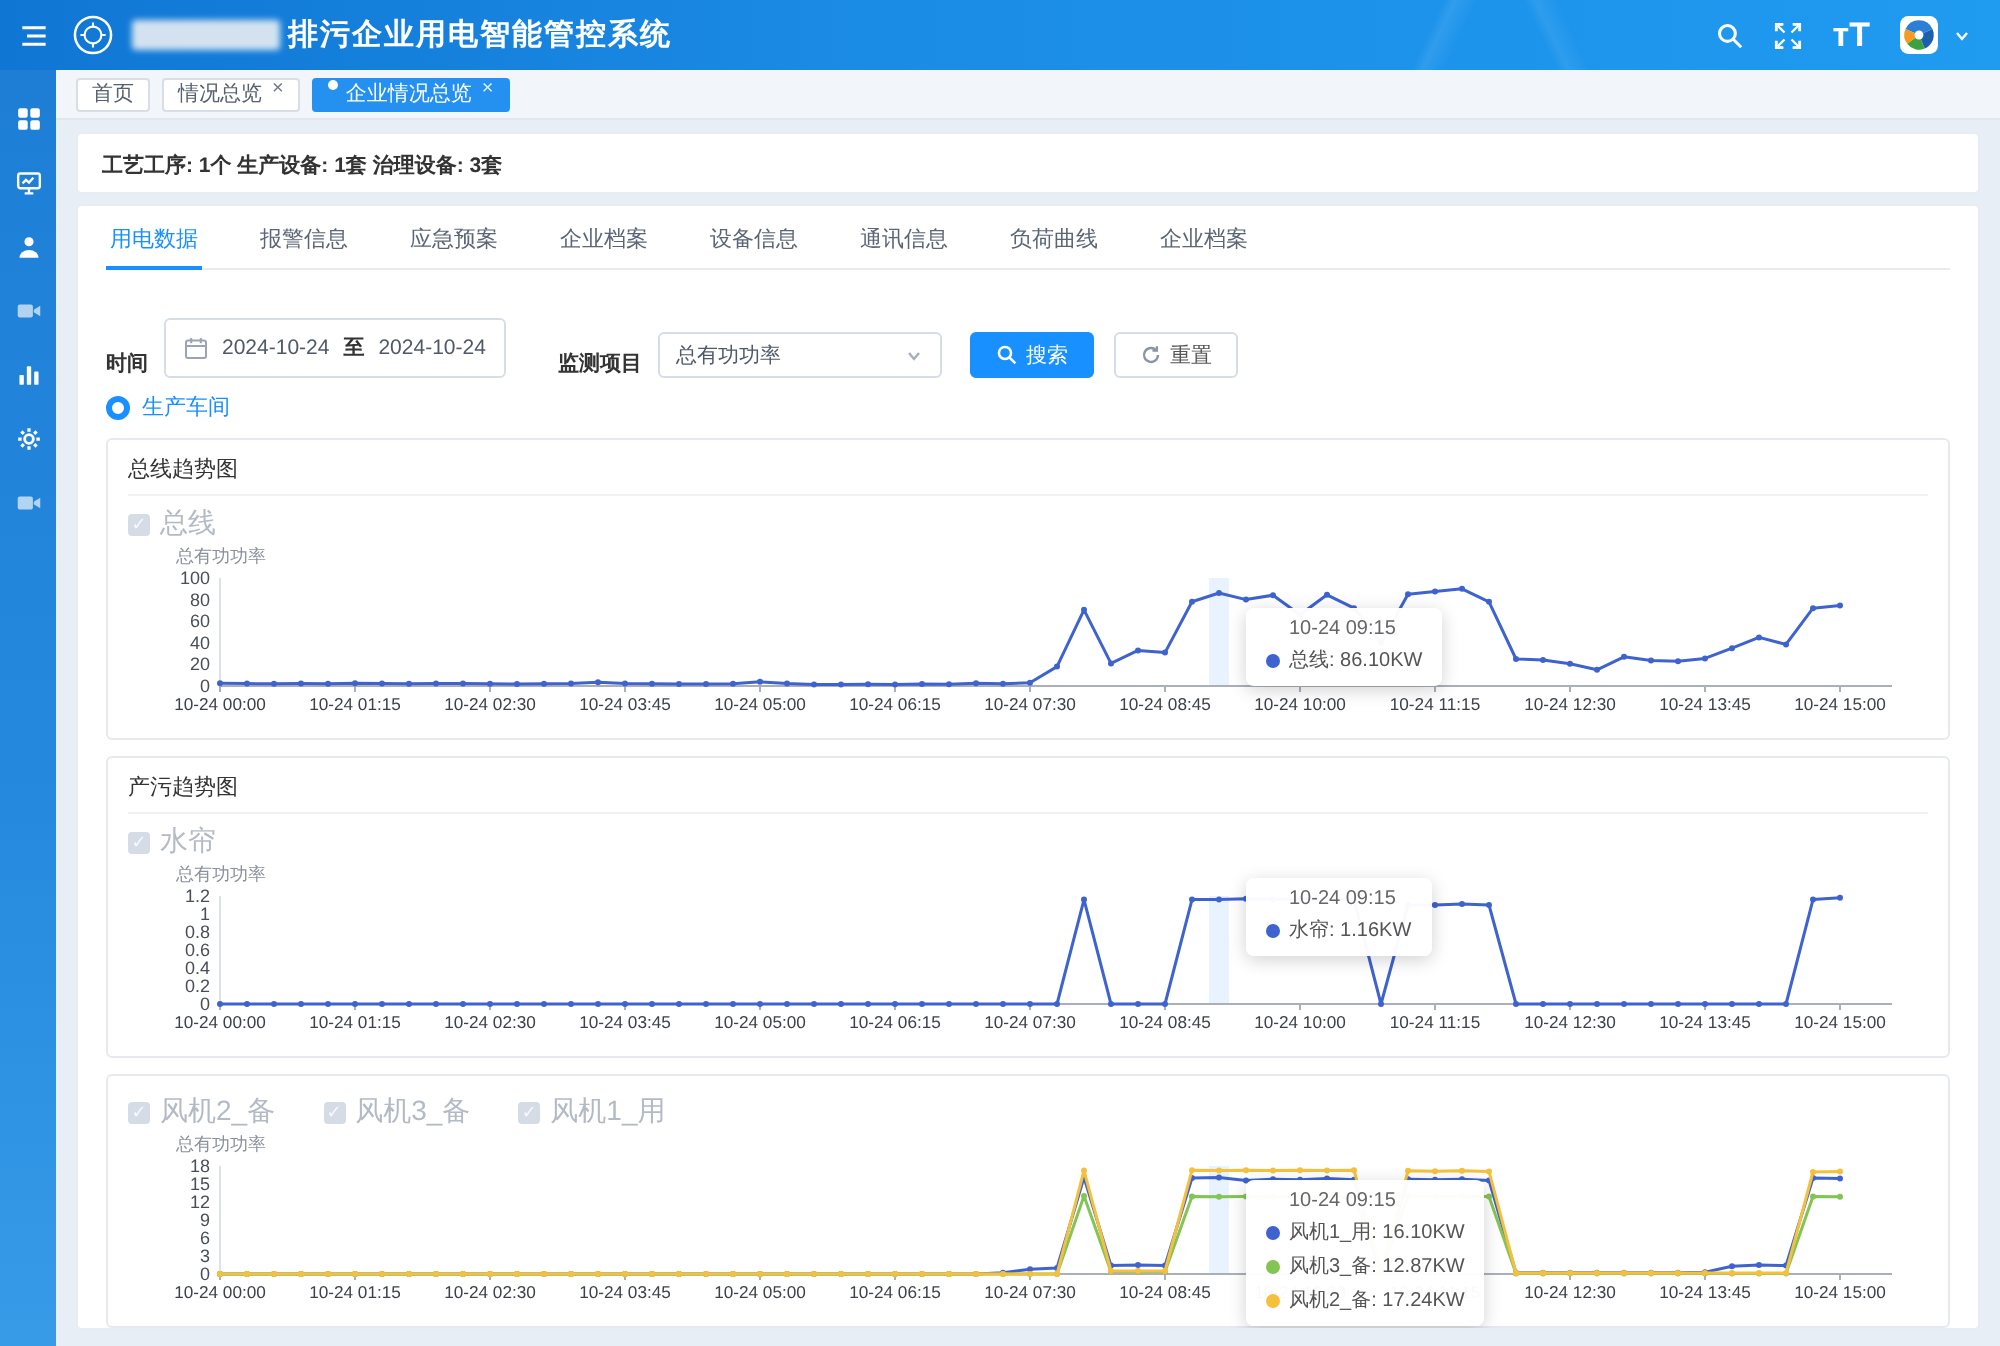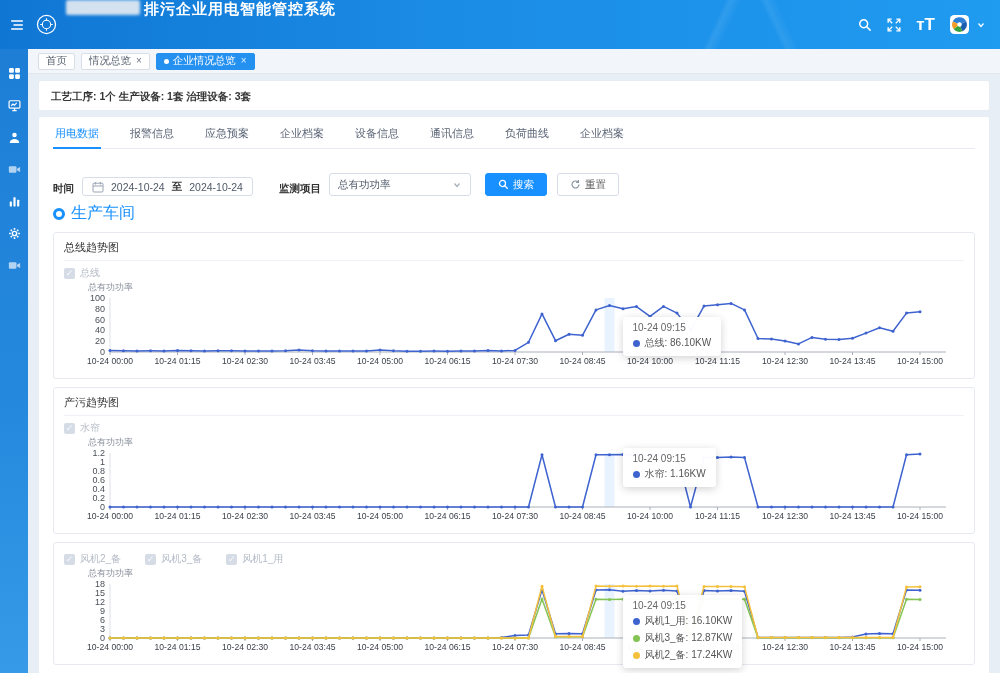--- a/index.html
+++ b/index.html
@@ -4,21 +4,21 @@
 <style>
   * { box-sizing: border-box; }
   html,body { margin:0; padding:0; }
   body {
     width:1000px; height:673px; overflow:hidden;
     font-family:"Liberation Sans","DejaVu Sans",sans-serif;
     background:#e7eef6;
   }
   
   .header {
-    height:49px; display:flex; padding:0 14px 0 10px;
+    height:35px; display:flex; align-items:center; padding:0 14px 0 10px;
     background:linear-gradient(90deg,#1076d4 0%,#1b8ce6 45%,#1f9bf0 100%);
     color:#fff; position:relative;
   }
   .header .mesh{position:absolute;right:0;top:0;width:55%;height:100%;opacity:.25;
     background:
      linear-gradient(115deg,transparent 48%,rgba(255,255,255,.35) 49%,transparent 51%),
      linear-gradient(65deg,transparent 58%,rgba(255,255,255,.3) 59%,transparent 61%);
     pointer-events:none;}
   .hicon{display:inline-flex;align-items:center;justify-content:center;cursor:pointer;color:#fff;}
   .h-logo{margin-left:12px;}
@@ -28,61 +28,61 @@
   .h-font{font-size:17px;font-weight:bold;cursor:pointer;}
   .h-caret{margin-left:-8px;}
   
   .layout{display:flex;height:638px;}
   .sidebar{width:28px;background:linear-gradient(180deg,#1e7ed6 0%,#2489dd 55%,#379be8 100%);
     display:flex;flex-direction:column;align-items:center;padding-top:16px;gap:16px;flex:none;}
   .s-item{width:16px;height:16px;display:flex;align-items:center;justify-content:center;color:#fff;cursor:pointer;}
   .main{flex:1;display:flex;flex-direction:column;overflow:hidden;}
   
   .tabbar{height:25px;background:#f2f5f9;border-bottom:1px solid #e2e7ee;display:flex;align-items:center;gap:6px;padding:0 10px;flex:none;}
-  .tab{height:17px;display:inline-flex;align-items:center;gap:4px;padding:0 7px;background:#fff;
+  .tab{height:17px;display:inline-flex;align-items:flex-start;gap:4px;padding:0 7px;background:#fff;
     border:1px solid #d9dee6;border-radius:2px;font-size:10.5px;color:#57606e;cursor:pointer;white-space:nowrap;}
   .tab.active{background:#2490f0;border-color:#2490f0;color:#fff;}
   .tab .dot{width:5px;height:5px;border-radius:50%;background:#fff;}
   .tab .x{font-size:10px;line-height:1;margin-left:1px;opacity:.85;}
   
   .ent-card{background:#fff;margin:6px 10px 0;border:1px solid #e8edf3;border-radius:3px;padding:6px 12px;flex:none;}
   .ent-title{font-size:13px;font-weight:bold;color:#1f2733;display:flex;align-items:center;}
   .ent-blur{display:inline-block;width:70px;height:13px;background:#dde3ea;filter:blur(1.6px);border-radius:2px;margin:0 3px;}
   .ent-stats{font-size:10.5px;font-weight:bold;color:#333;margin-top:3px;}
   
   .main-card{background:#fff;margin:5px 10px 8px;border:1px solid #e8edf3;border-radius:3px;padding:6px 14px 8px;flex:1;overflow:hidden;}
   .navtabs{display:flex;gap:27px;border-bottom:1px solid #e8ecf2;}
   .navtab{font-size:11px;color:#5b6576;padding:3px 2px 6px;cursor:pointer;white-space:nowrap;}
   .navtab.active{color:#1890ff;border-bottom:2px solid #1890ff;margin-bottom:-1px;}
   .filters{display:flex;align-items:flex-end;margin:24px 0 7px;font-size:10.5px;}
   .flabel{font-weight:bold;color:#333;margin-right:8px;}
-  .range{display:flex;align-items:center;gap:7px;border:1px solid #d7dde6;border-radius:3px;height:19px;padding:0 9px;color:#4f5archive968;background:#fff;cursor:pointer;}
+  .range{display:flex;align-items:center;gap:7px;border:1px solid #d7dde6;border-radius:3px;height:30px;padding:0 9px;color:#4f5archive968;background:#fff;cursor:pointer;}
   .range{color:#4f5968;}
   .range .sep{color:#333;font-weight:bold;}
   .flabel2{font-weight:bold;color:#333;margin:0 8px 0 26px;}
   .select{display:flex;align-items:center;justify-content:space-between;border:1px solid #d7dde6;border-radius:3px;
     height:23px;padding:0 8px;color:#4f5968;background:#fff;width:142px;cursor:pointer;}
   .btn{display:inline-flex;align-items:center;gap:4px;height:23px;padding:0 12px;border-radius:3px;font-size:10.5px;cursor:pointer;}
   .btn.primary{background:#1890ff;color:#fff;border:1px solid #1890ff;margin-left:14px;}
   .btn.plain{background:#fff;color:#555;border:1px solid #d7dde6;margin-left:10px;}
   .radio-row{display:flex;align-items:center;gap:6px;margin:1px 0 4px;}
   .radio{width:12px;height:12px;border-radius:50%;border:3.5px solid #1890ff;background:#fff;cursor:pointer;flex:none;}
-  .radio-label{font-size:16px;color:#1890ff;cursor:pointer;}
+  .radio-label{font-size:11px;color:#1890ff;cursor:pointer;}
   
   .chart-box{border:1px solid #e6eaf0;border-radius:3px;margin-top:8px;padding:4px 10px 4px;position:relative;}
   .cb-title{font-size:11px;color:#333;padding:3px 0 5px;border-bottom:1px solid #eef1f5;}
   .legend{display:flex;gap:24px;margin:5px 0 1px;align-items:center;}
   .lg-item{display:flex;align-items:center;gap:5px;cursor:pointer;}
   .lg-box{width:11px;height:11px;border-radius:2px;background:#d6dce6;color:#f7f9fc;font-size:9px;line-height:11px;text-align:center;font-weight:bold;}
-  .lg-label{font-size:10px;color:#b3bac6;}
+  .lg-label{font-size:14px;color:#b3bac6;}
   .ylabel{font-size:9px;color:#8a919c;margin:1px 0 0 24px;}
   svg.chart{display:block;font-family:"Liberation Sans","DejaVu Sans",sans-serif;}
   .tooltip{position:absolute;background:rgba(255,255,255,.97);border-radius:4px;box-shadow:0 2px 9px rgba(0,0,0,.18);
     padding:5px 10px 6px;font-size:10px;color:#555;z-index:5;pointer-events:none;white-space:nowrap;}
-  .tt-time{color:#666;}
+  .tt-time{color:#666;margin-left:12px;}
   .tt-row{display:flex;align-items:center;gap:5px;margin-top:3px;color:#555;}
   .tt-dot{width:7px;height:7px;border-radius:50%;flex:none;}
 </style>
 </head>
 <body>
 
 <div class="header">
   <span class="mesh"></span>
   <span class="hicon">
     <svg width="14" height="14" viewBox="0 0 12 12">

